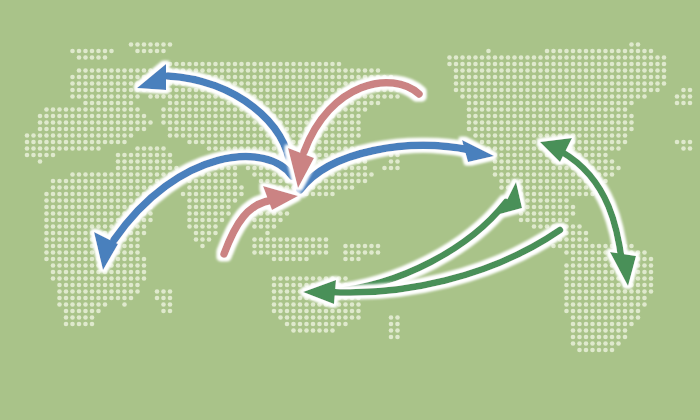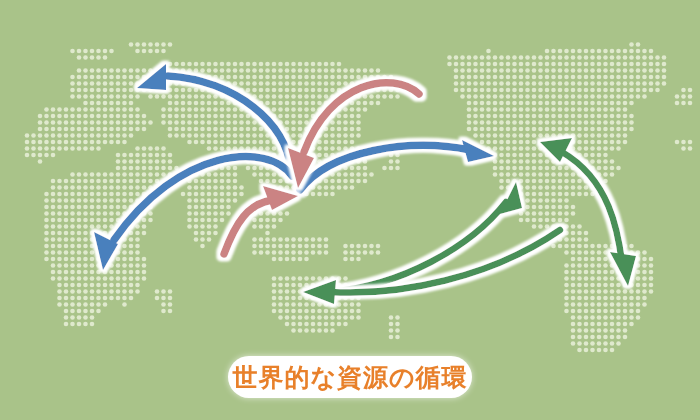--- a/index.html
+++ b/index.html
@@ -2382,17 +2382,14 @@
       <path d="M330,292 C400,286 470,248 506,202" fill="none" stroke="#4a9058" stroke-width="6.5" stroke-linecap="round"></path>
       <path d="M516,182 L500,214 L522,208 Z" fill="#4a9058"></path>
     </g>
 
     <g filter="url(#glow)">
       <path d="M560,230 C490,278 400,296 330,292" fill="none" stroke="#4a9058" stroke-width="6.5" stroke-linecap="round"></path>
       <path d="M303,292 L336,280 L334,304 Z" fill="#4a9058"></path>
     </g>
   </svg>
 
-  <div class="label-pill">
-    <span class="label-text">世界的な資源の循環</span>
-  </div>
 
 </div>
 
 </body></html>

